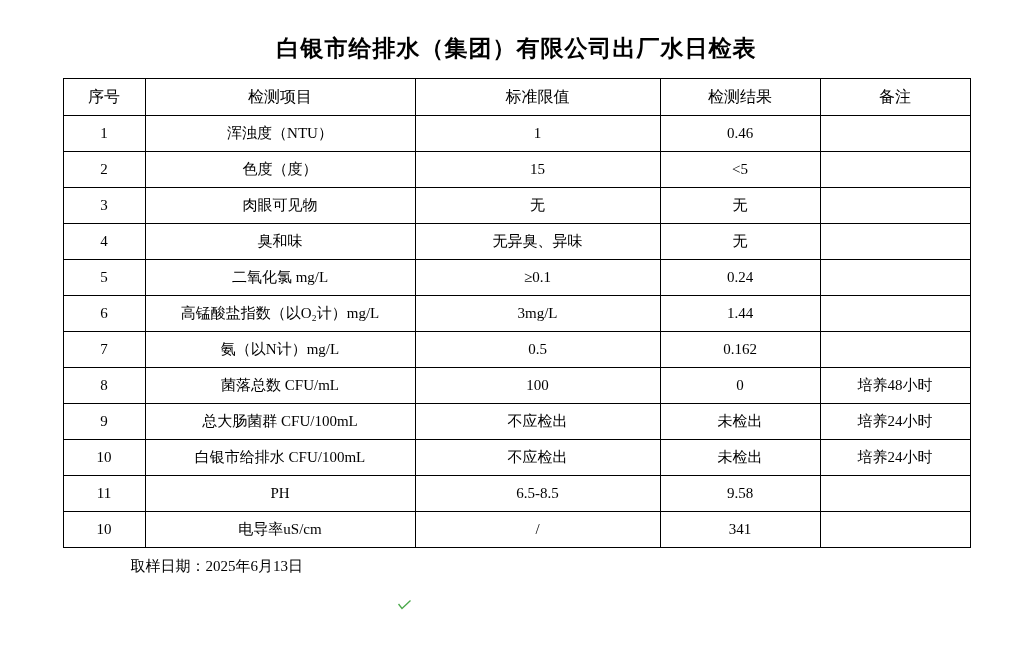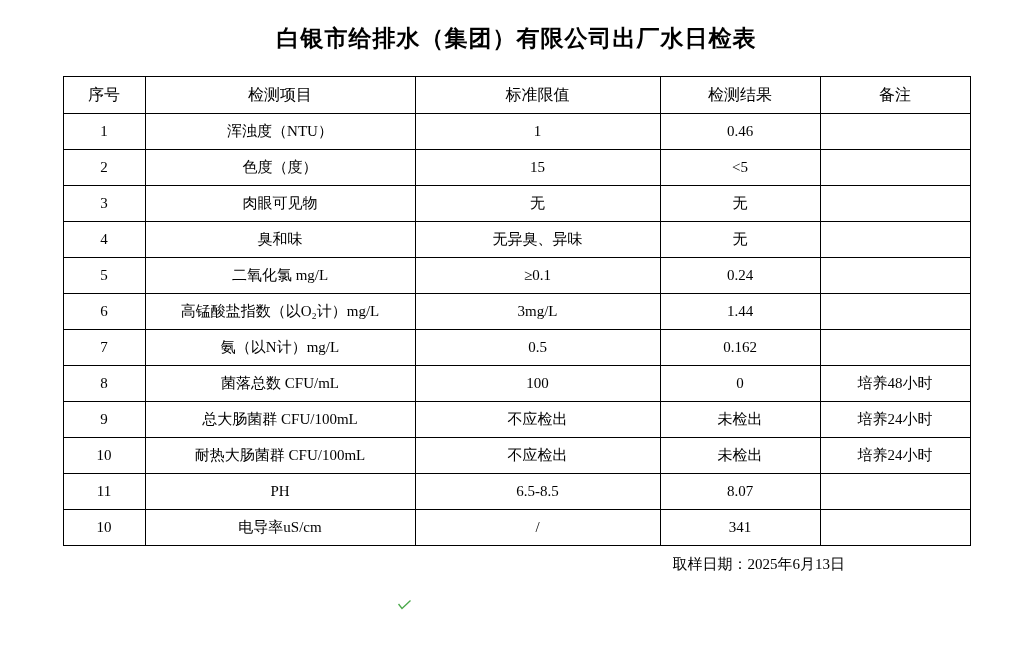--- a/index.html
+++ b/index.html
@@ -18,27 +18,27 @@
     position: relative;
     width: 1033px;
     height: 646px;
     box-sizing: border-box;
   }
   .title {
     text-align: center;
     font-size: 23px;
     font-weight: bold;
     letter-spacing: 1px;
-    padding-top: 23px;
+    padding-top: 33px;
     padding-bottom: 14px;
     font-family: Liberation Mono, monospace;
   }
   table.sheet {
     border-collapse: collapse;
-    margin: 8px auto;
+    margin: 0 auto;
     width: 872px;
     table-layout: fixed;
   }
   table.sheet td, table.sheet th {
     border: 1px solid #000000;
     height: 35px;
     font-weight: normal;
     font-size: 15px;
     text-align: center;
     vertical-align: middle;
@@ -58,21 +58,20 @@
   .num { font-family: "DejaVu Sans Mono", "Liberation Mono", monospace; font-size: 14px; }
 
   .footer {
     position: relative;
     width: 872px;
     margin: 0 auto;
     margin-top: 9px;
     display: flex;
     font-size: 15px;
     font-family: "Liberation Serif", "DejaVu Serif", serif;
-    justify-content: flex-end;
   }
   .footer .f1 { width: 330px; padding-left: 50px; box-sizing: border-box; }
   .footer .f2 { width: 320px; }
   .footer .f3 { width: 222px; text-align: left; }
 
   .tick {
     position: absolute;
     left: 398px;
     top: 600px;
     width: 13px;
@@ -163,30 +162,30 @@
       </tr>
       <tr>
         <td class="num">9</td>
         <td>总大肠菌群 CFU/100mL</td>
         <td>不应检出</td>
         <td>未检出</td>
         <td>培养24小时</td>
       </tr>
       <tr>
         <td class="num">10</td>
-        <td>耐热大肠菌群 CFU/100mL</td>
+        <td>白银市给排水 CFU/100mL</td>
         <td>不应检出</td>
         <td>未检出</td>
         <td>培养24小时</td>
       </tr>
       <tr>
         <td class="num">11</td>
         <td>PH</td>
         <td class="num">6.5-8.5</td>
-        <td class="num">8.07</td>
+        <td class="num">9.58</td>
         <td></td>
       </tr>
       <tr>
         <td class="num">10</td>
         <td>电导率uS/cm</td>
         <td class="num">/</td>
         <td class="num">341</td>
         <td></td>
       </tr>
     </tbody>

